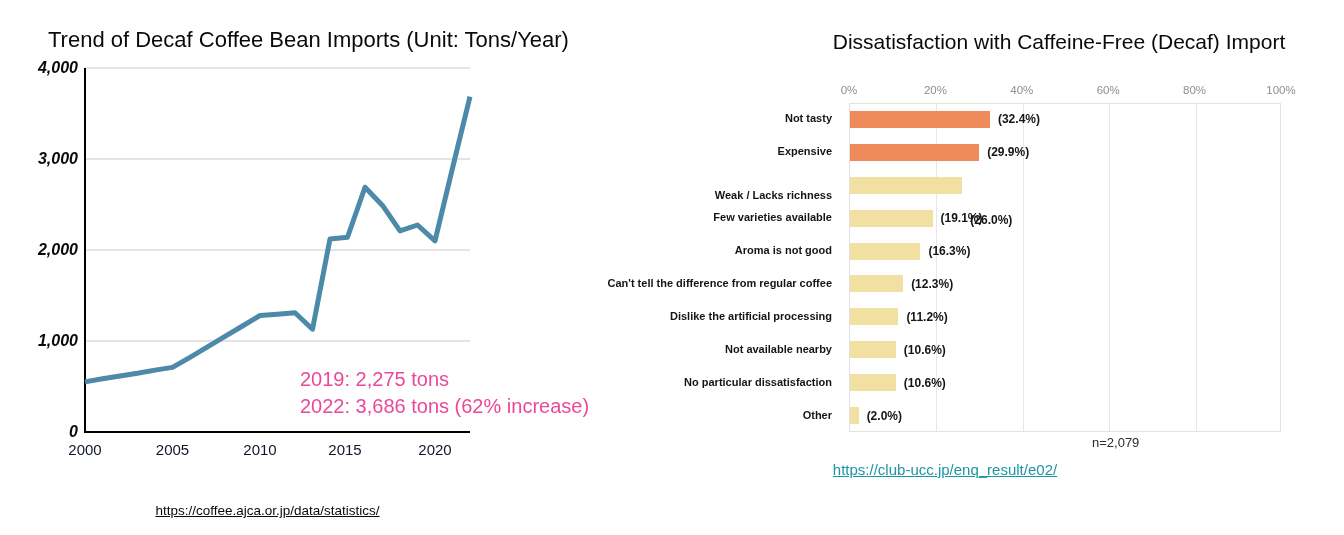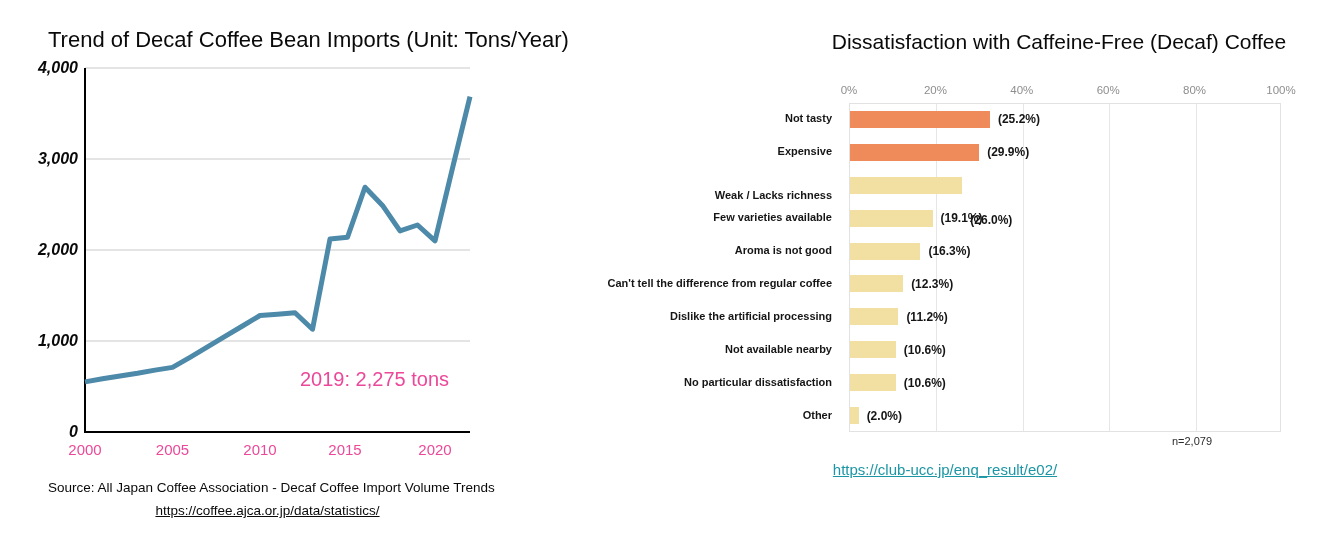--- a/index.html
+++ b/index.html
@@ -20,21 +20,21 @@
     font-size: 22px; color: #0a0a0a; white-space: nowrap;
   }
   #line-svg { position: absolute; left: 0; top: 0; }
   .ytick {
     position: absolute; width: 60px; text-align: right;
     font-size: 16px; font-weight: bold; font-style: italic;
     color: #0a0a0a;
   }
   .xtick {
     position: absolute; width: 60px; text-align: center;
-    font-size: 15px; color: #ec4899;
+    font-size: 15px; color: #0f172a;
   }
   .annotation {
     position: absolute; left: 300px; top: 366px;
     font-size: 20px; color: #ec4899; line-height: 27px; white-space: nowrap;
   }
   .source-line {
     position: absolute; left: 48px; top: 480px;
     font-size: 13.5px; color: #0a0a0a; white-space: nowrap;
   }
   .source-link-wrap {
@@ -58,22 +58,22 @@
   }
   .cat-label {
     position: absolute; left: -100px; width: 260px; text-align: right;
     font-size: 11px; font-weight: bold; color: #151515; white-space: nowrap;
   }
   .hbar { position: absolute; height: 17px; }
   .val-label {
     position: absolute; font-size: 12px; font-weight: bold; color: #151515; white-space: nowrap;
   }
   .sample-note {
-    position: absolute; left: 420px; top: 435px; width: 200px; text-align: center;
-    font-size: 11px; color: #2b2b2b;
+    position: absolute; left: 420px; top: 435px; width: 200px; text-align: left;
+    font-size: 13px; color: #2b2b2b;
   }
   .ucc-link-wrap { position: absolute; left: 0; top: 461px; width: 546px; text-align: center; }
   .ucc-link-wrap a { font-size: 15px; text-decoration: underline; }
 </style>
 </head>
 <body>
 
 <div id="left-panel" class="panel">
   <div class="left-title">Trend of Decaf Coffee Bean Imports (Unit: Tons/Year)</div>
   <svg id="line-svg" width="672" height="535">
@@ -94,47 +94,47 @@
     </div>
   <div id="xtick-container">
       <div class="xtick" style="left: 55px; top: 441px;">2000</div>
       <div class="xtick" style="left: 142.5px; top: 441px;">2005</div>
       <div class="xtick" style="left: 230px; top: 441px;">2010</div>
       <div class="xtick" style="left: 315px; top: 441px;">2015</div>
       <div class="xtick" style="left: 405px; top: 441px;">2020</div>
     </div>
   <div class="annotation">
     <div>2019: 2,275 tons</div>
+    <div>2022: 3,686 tons (62% increase)</div>
   </div>
-  <div class="source-line">Source: All Japan Coffee Association - Decaf Coffee Import Volume Trends</div>
   <div class="source-link-wrap">
     <a href="#">https://coffee.ajca.or.jp/data/statistics/</a>
   </div>
 </div>
 
 <div id="right-panel" class="panel">
-  <div class="right-title">Dissatisfaction with Caffeine-Free (Decaf) Coffee</div>
+  <div class="right-title">Dissatisfaction with Caffeine-Free (Decaf) Import</div>
   <div id="pct-tick-container">
       <div class="pct-tick" style="left: 152px;">0%</div>
       <div class="pct-tick" style="left: 238.4px;">20%</div>
       <div class="pct-tick" style="left: 324.8px;">40%</div>
       <div class="pct-tick" style="left: 411.2px;">60%</div>
       <div class="pct-tick" style="left: 497.6px;">80%</div>
       <div class="pct-tick" style="left: 584px;">100%</div>
     </div>
   <div class="plot-box" id="plot-box">
       <div class="vgrid" style="left: 86.4px;"></div>
       <div class="vgrid" style="left: 172.8px;"></div>
       <div class="vgrid" style="left: 259.2px;"></div>
       <div class="vgrid" style="left: 345.6px;"></div>
     </div>
   <div id="bar-rows">
       <div class="cat-label" style="top: 112.45px;">Not tasty</div>
       <div class="hbar" style="left: 178px; top: 110.95px; width: 140px; background: rgb(239, 138, 90);"></div>
-      <div class="val-label" style="left: 325.968px; top: 112.45px;">(25.2%)</div>
+      <div class="val-label" style="left: 325.968px; top: 112.45px;">(32.4%)</div>
       <div class="cat-label" style="top: 145.35px;">Expensive</div>
       <div class="hbar" style="left: 178px; top: 143.85px; width: 129.2px; background: rgb(239, 138, 90);"></div>
       <div class="val-label" style="left: 315.168px; top: 145.35px;">(29.9%)</div>
       <div class="cat-label" style="top: 178.25px; margin-top: 11px;">Weak / Lacks richness</div>
       <div class="hbar" style="left: 178px; top: 176.75px; width: 112.3px; background: rgb(242, 223, 162);"></div>
       <div class="val-label" style="left: 298.32px; top: 178.25px; margin-top: 35px;">(26.0%)</div>
       <div class="cat-label" style="top: 211.15px;">Few varieties available</div>
       <div class="hbar" style="left: 178px; top: 209.65px; width: 82.5px; background: rgb(242, 223, 162);"></div>
       <div class="val-label" style="left: 268.512px; top: 211.15px;">(19.1%)</div>
       <div class="cat-label" style="top: 244.05px;">Aroma is not good</div>

